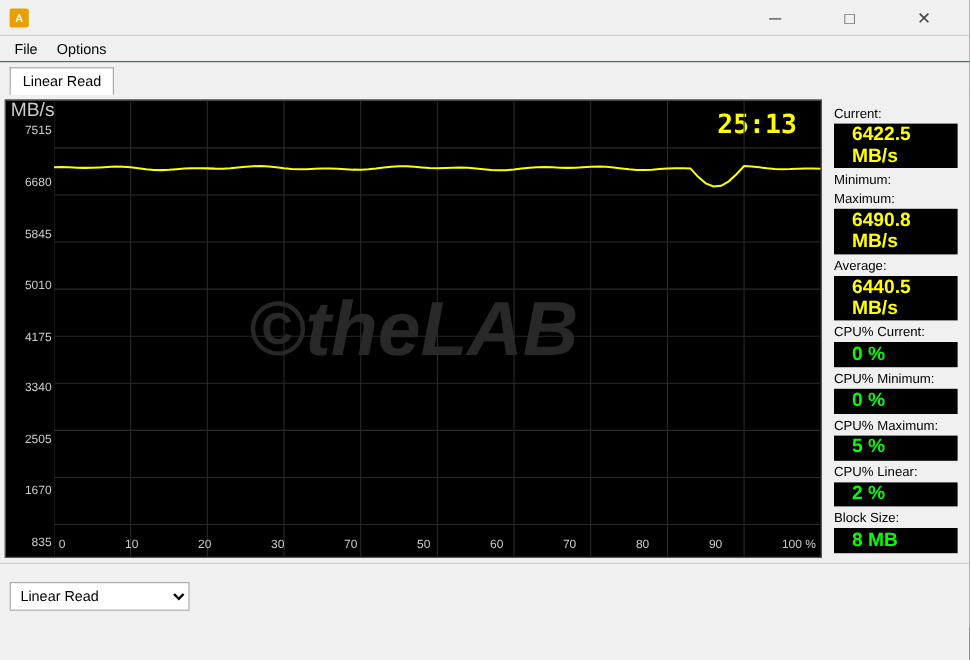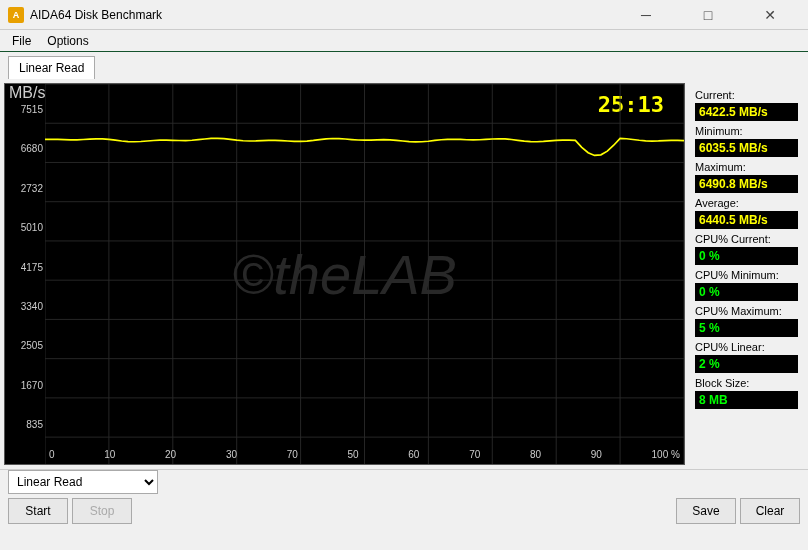--- a/index.html
+++ b/index.html
@@ -25,41 +25,41 @@
     .tab-area { padding: 4px 8px 0; background: #f0f0f0; }
     .tab { display: inline-block; padding: 4px 10px; background: white; border: 1px solid #aaa; border-bottom: none; font-size: 12px; cursor: pointer; margin-right: 2px; }
     
     
     .main-content { display: flex; height: 390px; background: #f0f0f0; padding: 0; }
     
     
     .chart-container { flex: 1; background: #000; position: relative; margin: 4px 0 4px 4px; border: 1px solid #555; overflow: hidden; }
     
     
-    .y-axis { position: absolute; left: 0; top: 0; bottom: 30px; width: 40px; display: flex; flex-direction: column; justify-content: space-between; padding: 4px 2px; }
+    .y-axis { position: absolute; left: 0; top: 0; bottom: 2px; width: 40px; display: flex; flex-direction: column; justify-content: space-between; padding: 4px 2px; }
     .y-label { color: #ccc; font-size: 10px; text-align: right; width: 36px; }
     .y-axis-title { position: absolute; top: 0; left: 4px; color: #ccc; font-size: 16px; }
     
     
     .x-axis { position: absolute; bottom: 0; left: 40px; right: 0; height: 20px; display: flex; justify-content: space-between; align-items: center; padding: 0 4px; }
     .x-label { color: #ccc; font-size: 10px; }
     
     
     .chart-svg { position: absolute; top: 0; left: 40px; right: 0; bottom: 20px; }
     
     
     .timer { position: absolute; top: 8px; right: 20px; color: #ffff00; font-size: 22px; font-weight: bold; font-family: monospace; }
     
     
-    .watermark { position: absolute; top: 50%; left: 50%; transform: translate(-50%, -50%); color: rgba(80,80,80,0.5); font-size: 56px; font-weight: normal; font-style: italic; white-space: nowrap; pointer-events: none; user-select: none; }
+    .watermark { position: absolute; top: 50%; left: 50%; transform: translate(-50%, -50%); color: rgba(80,80,80,0.5); font-size: 64px; font-weight: bold; font-style: italic; white-space: nowrap; pointer-events: none; user-select: none; }
     
     
     .stats-panel { width: 115px; padding: 4px 6px; background: #f0f0f0; display: flex; flex-direction: column; gap: 2px; overflow-y: auto; margin: 4px 4px 4px 4px; }
     .stat-label { color: #000; font-size: 11px; margin-top: 2px; }
-    .stat-value { background: #000; color: #ffff00; font-size: 12px; font-weight: bold; padding: 2px 4px; min-height: 18px; display: flex; align-items: center; }
+    .stat-value { background: #000; color: #ffff00; font-size: 16px; font-weight: bold; padding: 2px 15px; min-height: 18px; display: flex; align-items: center; }
     .stat-value.green { color: #00ff00; }
     
     
     .bottom-controls { background: #f0f0f0; border-top: 1px solid #ccc; padding: 6px 8px; display: flex; align-items: center; gap: 4px; height: 54px; flex-direction: column; justify-content: center; }
     .bottom-row1 { display: flex; align-items: center; gap: 4px; width: 100%; }
     .bottom-row2 { display: flex; align-items: center; gap: 4px; width: 100%; }
     
     select {
       height: 24px; border: 1px solid #aaa; background: white; font-size: 12px; padding: 0 4px; cursor: pointer;
     }
@@ -72,21 +72,20 @@
     button:disabled { color: #aaa; cursor: default; }
     
     .spacer { flex: 1; }
   </style>
 </head>
 <body>
 
 <div class="title-bar">
   <div class="title-bar-left">
     <div class="title-bar-icon">A</div>
-    <span class="title-bar-text">AIDA64 Disk Benchmark</span>
   </div>
   <div class="title-bar-controls">
     <button class="title-btn">─</button>
     <button class="title-btn">□</button>
     <button class="title-btn close">✕</button>
   </div>
 </div>
 
 <div class="menu-bar">
   <span class="menu-item">File</span>
@@ -103,21 +102,21 @@
 
     <div class="watermark">©theLAB</div>
 
     <div class="timer">25:13</div>
 
     <div class="y-axis-title">MB/s</div>
 
     <div class="y-axis" style="top:16px;">
       <span class="y-label">7515</span>
       <span class="y-label">6680</span>
-      <span class="y-label">2732</span>
+      <span class="y-label">5845</span>
       <span class="y-label">5010</span>
       <span class="y-label">4175</span>
       <span class="y-label">3340</span>
       <span class="y-label">2505</span>
       <span class="y-label">1670</span>
       <span class="y-label">835</span>
     </div>
 
     <svg class="chart-svg" id="chart-svg" xmlns="http://www.w3.org/2000/svg" viewBox="0 0 570 350" preserveAspectRatio="none">
 
@@ -159,21 +158,20 @@
       <span class="x-label">90</span>
       <span class="x-label">100 %</span>
     </div>
   </div>
 
   <div class="stats-panel">
     <span class="stat-label">Current:</span>
     <div class="stat-value">6422.5 MB/s</div>
 
     <span class="stat-label">Minimum:</span>
-    <div class="stat-value">6035.5 MB/s</div>
 
     <span class="stat-label">Maximum:</span>
     <div class="stat-value">6490.8 MB/s</div>
 
     <span class="stat-label">Average:</span>
     <div class="stat-value">6440.5 MB/s</div>
 
     <span class="stat-label">CPU% Current:</span>
     <div class="stat-value green">0 %</div>
 
@@ -193,20 +191,13 @@
 
 <div class="bottom-controls">
   <div class="bottom-row1">
     <select class="test-select">
       <option>Linear Read</option>
       <option>Random Read</option>
       <option>Buffered Read</option>
       <option>Average Read</option>
     </select>
   </div>
-  <div class="bottom-row2">
-    <button>Start</button>
-    <button disabled="">Stop</button>
-    <div class="spacer"></div>
-    <button>Save</button>
-    <button>Clear</button>
-  </div>
 </div>
 
 </body></html>

